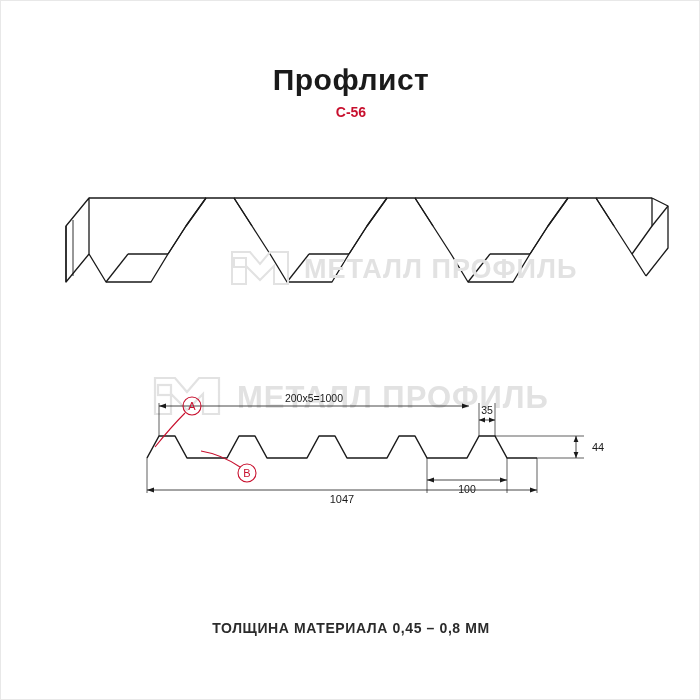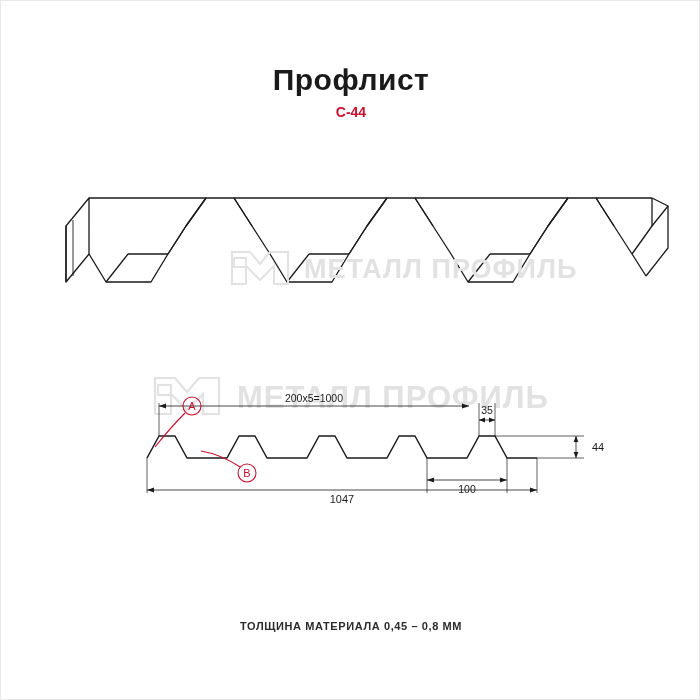--- a/index.html
+++ b/index.html
@@ -43,21 +43,21 @@
     font-size: 14px;
     font-weight: bold;
     color: #c8102e;
   }
   .footnote {
     position: absolute;
     top: 619px;
     left: 0;
     width: 700px;
     text-align: center;
-    font-size: 11px;
+    font-size: 14px;
     font-weight: bold;
     letter-spacing: 0.6px;
     color: #2b2b2b;
   }
   .iso-wrap {
     position: absolute;
     left: 55px;
     top: 175px;
     width: 600px;
     height: 130px;
@@ -77,21 +77,21 @@
   .wm1 { left: 225px; top: 237px; }
   .wm2 { left: 148px; top: 363px; }
   svg { display: block; overflow: visible; }
 </style>
 </head>
 <body>
 
 <div class="page">
 
   <div class="title">Профлист</div>
-  <div class="subtitle">С-44</div>
+  <div class="subtitle">С-56</div>
 
   <div class="iso-wrap">
     <svg width="600" height="130" viewBox="0 0 600 130">
       <g fill="none" stroke="#1a1a1a" stroke-width="1.3" stroke-linejoin="round">
 
         <path d="M10 50 L33 22 L33 78 L10 106 Z"></path>
 
         <path d="M33 78 L50 106 L95 106 L112 78 L130 50 L150 22 L178 22 L196 50
                  L214 78 L231 106 L276 106 L293 78 L311 50 L331 22 L359 22 L377 50
                  L395 78 L412 106 L457 106 L474 78 L492 50 L512 22 L540 22 L558 50

